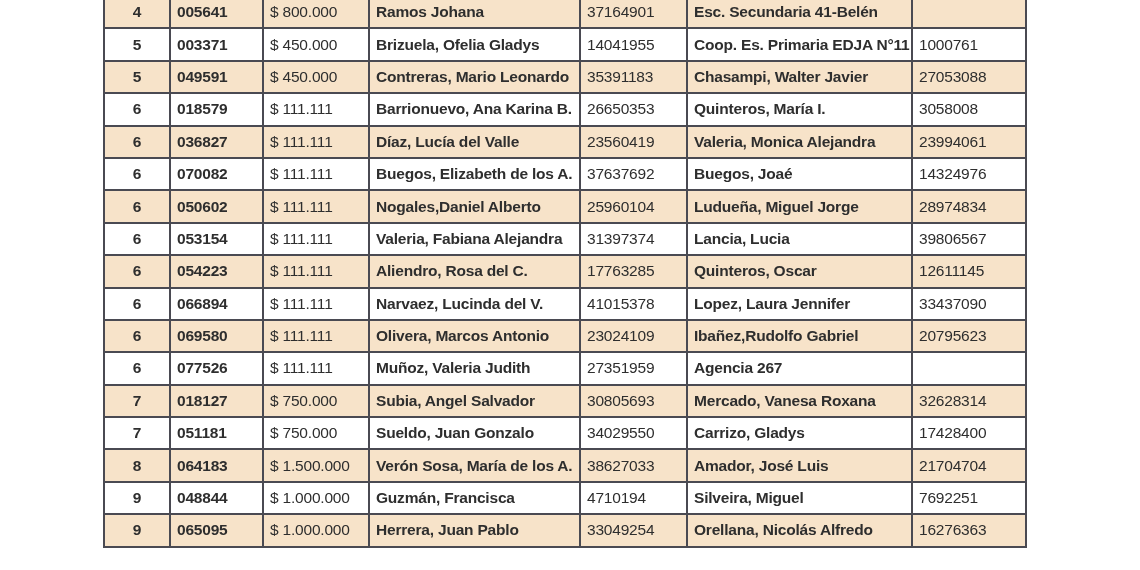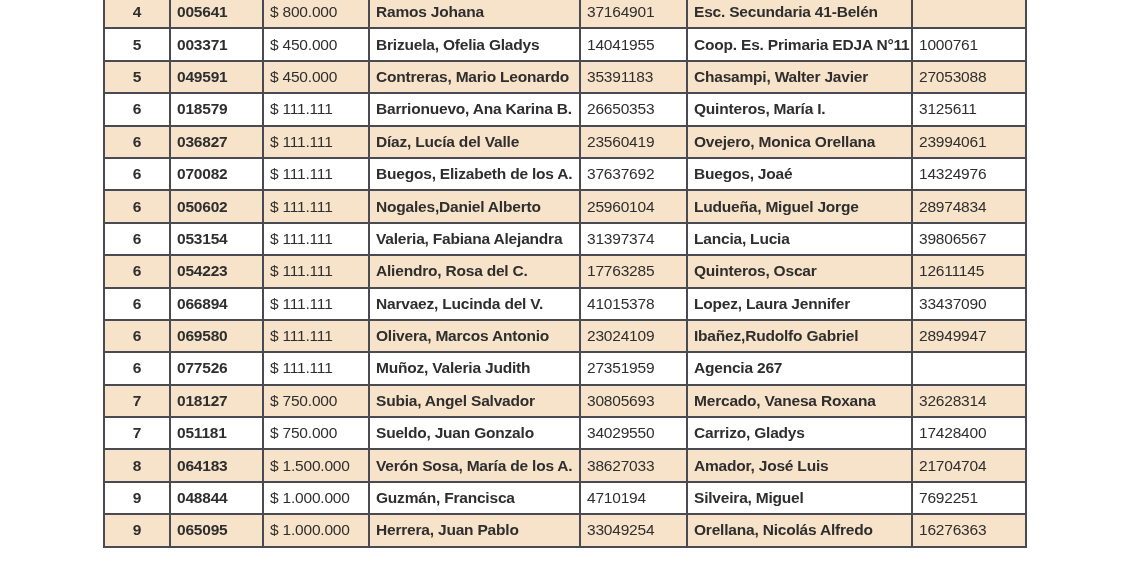--- a/index.html
+++ b/index.html
@@ -91,29 +91,29 @@
           <td class="c-seller">Chasampi, Walter Javier</td>
           <td class="c-sdni">27053088</td>
         </tr>
         <tr class="plain">
           <td class="c-pos">6</td>
           <td class="c-ticket">018579</td>
           <td class="c-prize">$ 111.111</td>
           <td class="c-name">Barrionuevo, Ana Karina B.</td>
           <td class="c-dni">26650353</td>
           <td class="c-seller">Quinteros, María I.</td>
-          <td class="c-sdni">3125611</td>
+          <td class="c-sdni">3058008</td>
         </tr>
         <tr class="shaded">
           <td class="c-pos">6</td>
           <td class="c-ticket">036827</td>
           <td class="c-prize">$ 111.111</td>
           <td class="c-name">Díaz, Lucía del Valle</td>
           <td class="c-dni">23560419</td>
-          <td class="c-seller">Ovejero, Monica Orellana</td>
+          <td class="c-seller">Valeria, Monica Alejandra</td>
           <td class="c-sdni">23994061</td>
         </tr>
         <tr class="plain">
           <td class="c-pos">6</td>
           <td class="c-ticket">070082</td>
           <td class="c-prize">$ 111.111</td>
           <td class="c-name">Buegos, Elizabeth de los A.</td>
           <td class="c-dni">37637692</td>
           <td class="c-seller">Buegos, Joaé</td>
           <td class="c-sdni">14324976</td>
@@ -154,21 +154,21 @@
           <td class="c-seller">Lopez, Laura Jennifer</td>
           <td class="c-sdni">33437090</td>
         </tr>
         <tr class="shaded">
           <td class="c-pos">6</td>
           <td class="c-ticket">069580</td>
           <td class="c-prize">$ 111.111</td>
           <td class="c-name">Olivera, Marcos Antonio</td>
           <td class="c-dni">23024109</td>
           <td class="c-seller">Ibañez,Rudolfo Gabriel</td>
-          <td class="c-sdni">28949947</td>
+          <td class="c-sdni">20795623</td>
         </tr>
         <tr class="plain">
           <td class="c-pos">6</td>
           <td class="c-ticket">077526</td>
           <td class="c-prize">$ 111.111</td>
           <td class="c-name">Muñoz, Valeria Judith</td>
           <td class="c-dni">27351959</td>
           <td class="c-seller">Agencia 267</td>
           <td class="c-sdni"></td>
         </tr>

